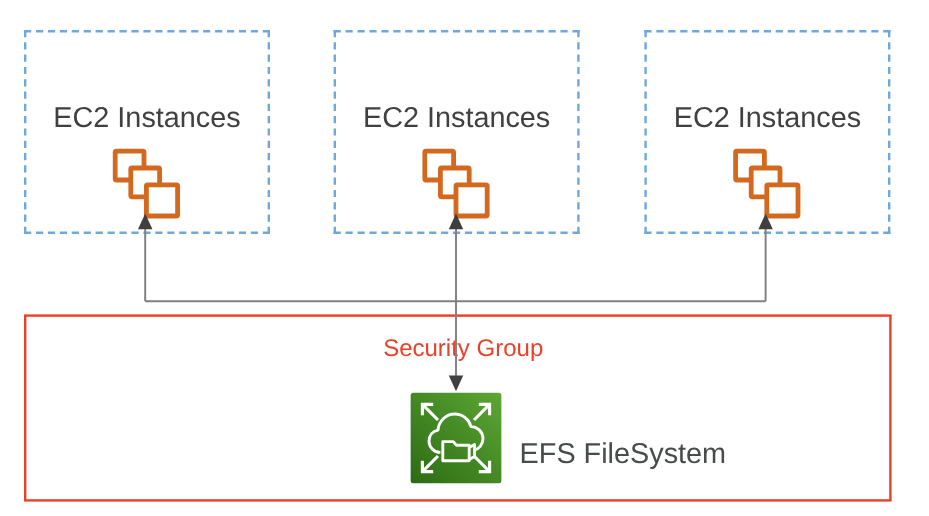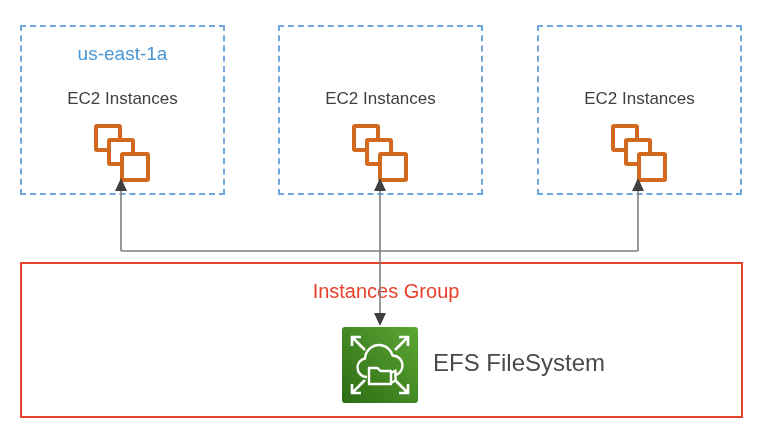--- a/index.html
+++ b/index.html
@@ -15,21 +15,21 @@
     position:absolute;top:25px;width:205px;height:170px;
     border:2px dashed #6FA8DC;background:#ffffff;box-sizing:border-box;
   }
   .az-1{left:20px;} .az-2{left:278px;} .az-3{left:537px;}
   .az-title{
     position:absolute;top:15px;left:0;width:100%;
     text-align:center;font-size:19px;line-height:23px;color:#4A96D4;
   }
   .az-sub{
     position:absolute;top:60px;left:0;width:100%;
-    text-align:center;font-size:17px;line-height:24px;color:#404040;
+    text-align:center;font-size:24px;line-height:24px;color:#404040;
   }
   
   .ec2-icon{position:absolute;top:97px;left:50%;margin-left:-29px;width:58px;height:58px;}
   .ec2-icon .sq{
     position:absolute;box-sizing:border-box;background:#ffffff;
     border:4px solid #D2691E;border-radius:3px;
   }
   .sq1{left:0;top:0;width:28px;height:28px;}
   .sq2{left:13px;top:14px;width:28px;height:28px;}
   .sq3{left:26px;top:28px;width:30px;height:30px;}
@@ -38,33 +38,32 @@
     position:absolute;left:20px;top:262px;width:723px;height:156px;
     border:2px solid #E8412A;box-sizing:border-box;background:#ffffff;
   }
   .sg-label{
     position:absolute;left:286px;top:279px;width:200px;
     text-align:center;font-size:20px;line-height:24px;color:#E8412A;z-index:2;
   }
   
   .efs-icon{position:absolute;left:342px;top:327px;width:76px;height:76px;z-index:2;}
   .efs-label{
-    position:absolute;left:433px;top:350px;
+    position:absolute;left:433px;top:366px;
     font-size:24px;line-height:26px;color:#474C4B;z-index:2;
   }
   
   .connectors{position:absolute;left:0;top:0;width:774px;height:430px;z-index:5;pointer-events:none;}
 </style>
 </head>
 <body>
 
 <div class="canvas">
 
   <div class="az-box az-1">
-    <div class="az-title">us-east-1a</div>
     <div class="az-sub">EC2 Instances</div>
     <div class="ec2-icon">
       <span class="sq sq1"></span>
       <span class="sq sq2"></span>
       <span class="sq sq3"></span>
     </div>
   </div>
 
   <div class="az-box az-2">
     <div class="az-sub">EC2 Instances</div>
@@ -78,21 +77,21 @@
   <div class="az-box az-3">
     <div class="az-sub">EC2 Instances</div>
     <div class="ec2-icon">
       <span class="sq sq1"></span>
       <span class="sq sq2"></span>
       <span class="sq sq3"></span>
     </div>
   </div>
 
   <div class="sg-box"></div>
-  <div class="sg-label">Instances Group</div>
+  <div class="sg-label">Security Group</div>
 
   <svg class="efs-icon" viewBox="0 0 76 76" xmlns="http://www.w3.org/2000/svg">
     <defs>
       <linearGradient id="efsGrad" x1="1" y1="0" x2="0" y2="1">
         <stop offset="0" stop-color="#5CA734"></stop>
         <stop offset="1" stop-color="#2C6B14"></stop>
       </linearGradient>
     </defs>
     <rect x="0" y="0" width="76" height="76" rx="3" fill="url(#efsGrad)"></rect>
     <g stroke="#ffffff" stroke-width="2.6" fill="none">

